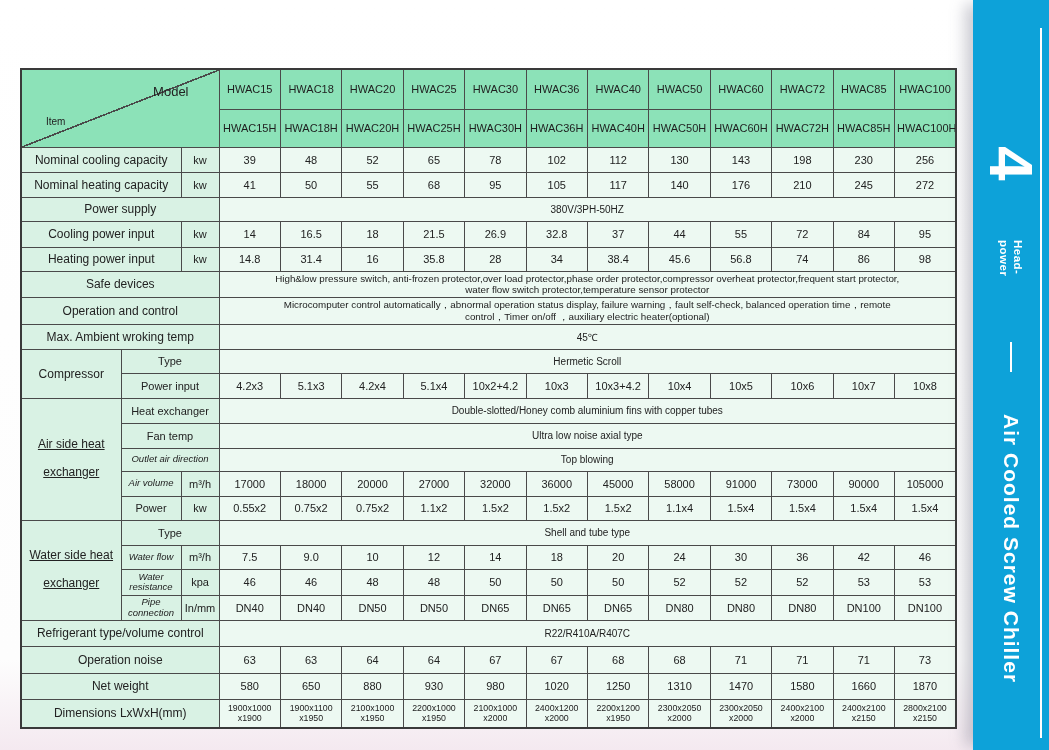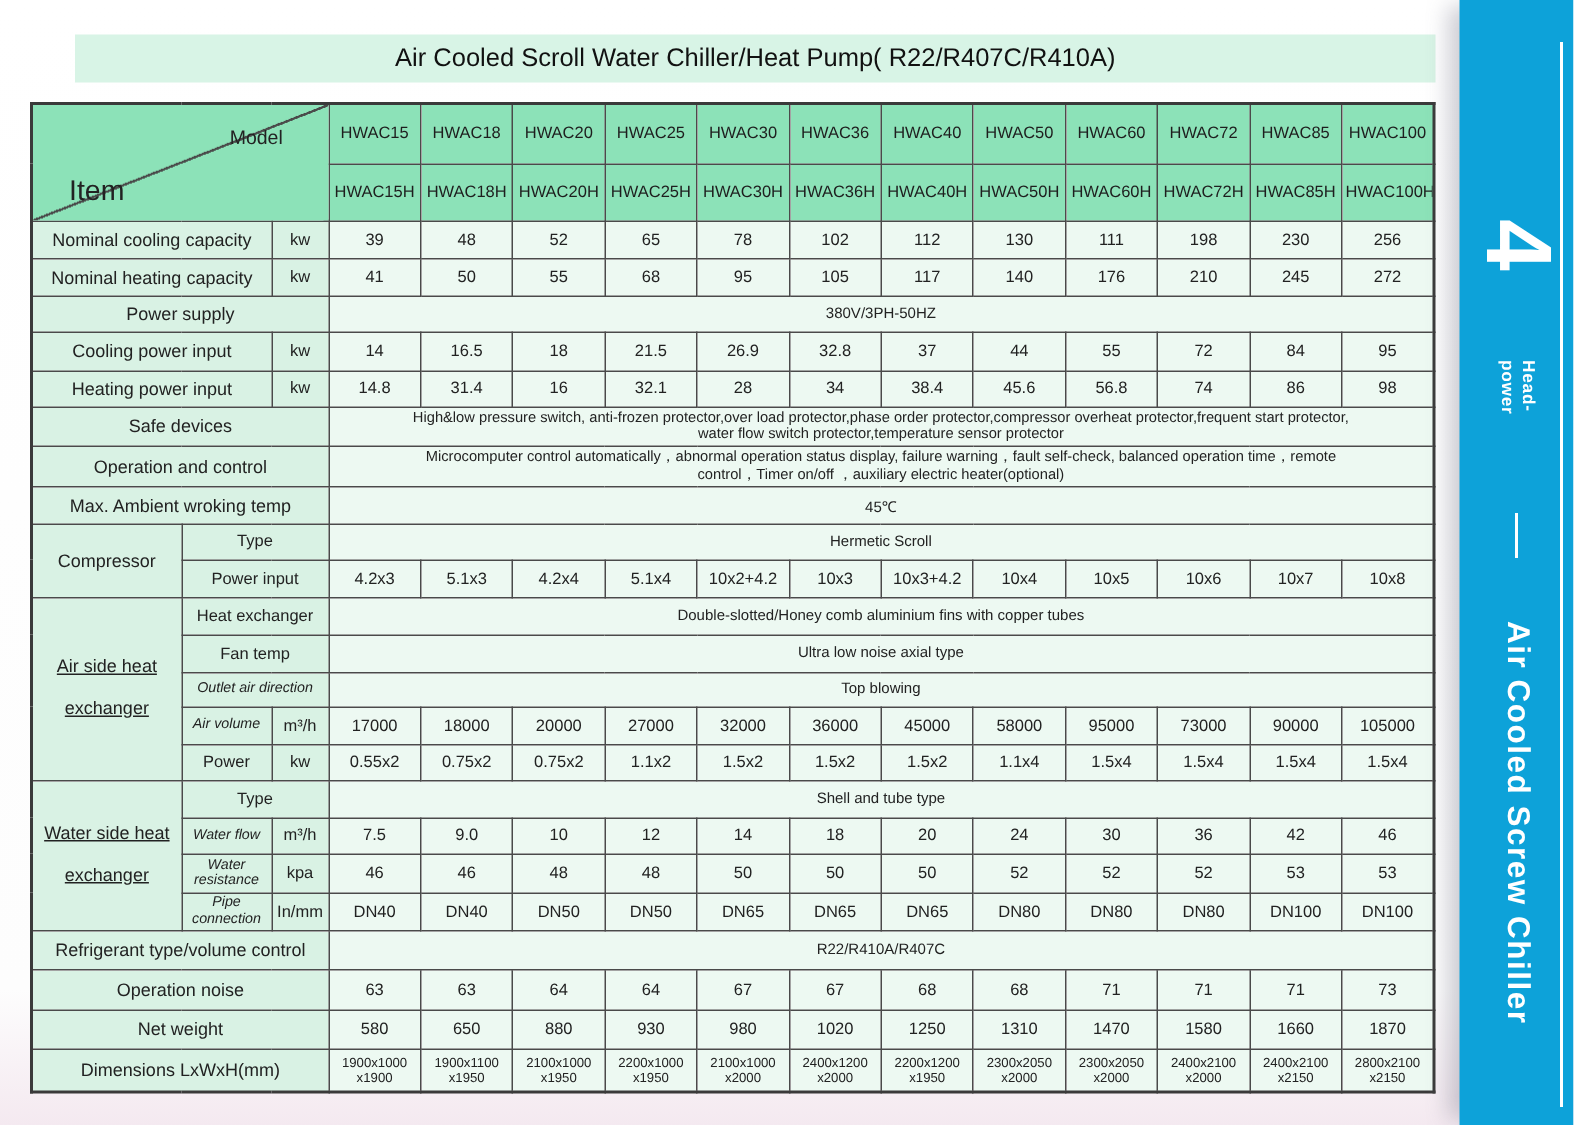--- a/index.html
+++ b/index.html
@@ -13,21 +13,21 @@
 
   
   table.spec{position:absolute;left:20px;top:68px;width:937px;border-collapse:collapse;
              table-layout:fixed;border:2px solid #3a3a3a;padding-left:40px;}
   table.spec td{border:1px solid #4a4a4a;text-align:center;vertical-align:middle;
                 padding:0 2px;overflow:hidden;}
   td.corner{position:relative;background:
       linear-gradient(to bottom right,rgba(0,0,0,0) calc(50% - 0.8px),#4a4a4a calc(50% - 0.8px),
       #4a4a4a calc(50% + 0.8px),rgba(0,0,0,0) calc(50% + 0.8px)),#8ce2b8;}
   .c-model{position:absolute;top:14px;right:30px;font-size:13px;}
-  .c-item{position:absolute;bottom:8px;left:24px;font-size:19px;margin-top:32px;}
+  .c-item{position:absolute;bottom:20px;left:24px;font-size:10px;margin-top:32px;}
   td.h{background:#8ce2b8;font-size:11px;color:#1e1e1e;margin-left:13px;}
   td.lab{background:#d9f2e4;font-size:12px;}
   td.unit{background:#d9f2e4;font-size:11px;}
   td.sec{background:#d9f2e4;font-size:12px;}
   td.secl{text-align:left;padding-left:10px;white-space:pre-line;line-height:2.3;text-decoration:underline;}
   td.sub{background:#d9f2e4;font-size:11px;}
   td.sub-sm{font-size:9.5px;line-height:1.1;font-style:italic;}
   td.d{background:#edf9f2;font-size:11px;}
   td.mv{background:#edf9f2;font-size:10px;}
   td.blk{background:#edf9f2;font-size:9.8px;text-align:left;vertical-align:top;
@@ -44,21 +44,20 @@
   .side-sep{position:absolute;top:342px;left:50%;transform:translateX(-50%);
             width:2px;height:30px;background:#fff;}
   .side-product{top:414px;font-size:21px;font-weight:bold;letter-spacing:1px;}
   .side-line{position:absolute;right:7px;top:28px;bottom:12px;width:2px;background:#fff;}
 </style>
 </head>
 <body>
 
 <div class="page">
 
-  <div class="titlebar">Air Cooled Scroll Water Chiller/Heat Pump( R22/R407C/R410A)</div>
 
   <table class="spec">
     <colgroup>
       <col style="width:100px">
         <col style="width:60px">
         <col style="width:38px">
       <col span="12">
     </colgroup>
     <tbody>
       <tr style="height:40px">
@@ -98,21 +97,21 @@
         <td class="lab" colspan="2">Nominal cooling capacity</td>
         <td class="unit">kw</td>
       <td class="d">39</td>
           <td class="d">48</td>
           <td class="d">52</td>
           <td class="d">65</td>
           <td class="d">78</td>
           <td class="d">102</td>
           <td class="d">112</td>
           <td class="d">130</td>
-          <td class="d">111</td>
+          <td class="d">143</td>
           <td class="d">198</td>
           <td class="d">230</td>
           <td class="d">256</td>
         </tr>
       <tr style="height:25px">
         <td class="lab" colspan="2">Nominal heating capacity</td>
         <td class="unit">kw</td>
       <td class="d">41</td>
           <td class="d">50</td>
           <td class="d">55</td>
@@ -145,21 +144,21 @@
           <td class="d">72</td>
           <td class="d">84</td>
           <td class="d">95</td>
         </tr>
       <tr style="height:24px">
         <td class="lab" colspan="2">Heating power input</td>
         <td class="unit">kw</td>
       <td class="d">14.8</td>
           <td class="d">31.4</td>
           <td class="d">16</td>
-          <td class="d">32.1</td>
+          <td class="d">35.8</td>
           <td class="d">28</td>
           <td class="d">34</td>
           <td class="d">38.4</td>
           <td class="d">45.6</td>
           <td class="d">56.8</td>
           <td class="d">74</td>
           <td class="d">86</td>
           <td class="d">98</td>
         </tr>
       <tr style="height:26px">
@@ -216,21 +215,21 @@
         <td class="sub sub-sm">Air volume</td>
         <td class="unit">m³/h</td>
       <td class="d">17000</td>
           <td class="d">18000</td>
           <td class="d">20000</td>
           <td class="d">27000</td>
           <td class="d">32000</td>
           <td class="d">36000</td>
           <td class="d">45000</td>
           <td class="d">58000</td>
-          <td class="d">95000</td>
+          <td class="d">91000</td>
           <td class="d">73000</td>
           <td class="d">90000</td>
           <td class="d">105000</td>
         </tr>
       <tr style="height:24px">
         <td class="sub">Power</td>
         <td class="unit">kw</td>
       <td class="d">0.55x2</td>
           <td class="d">0.75x2</td>
           <td class="d">0.75x2</td>

